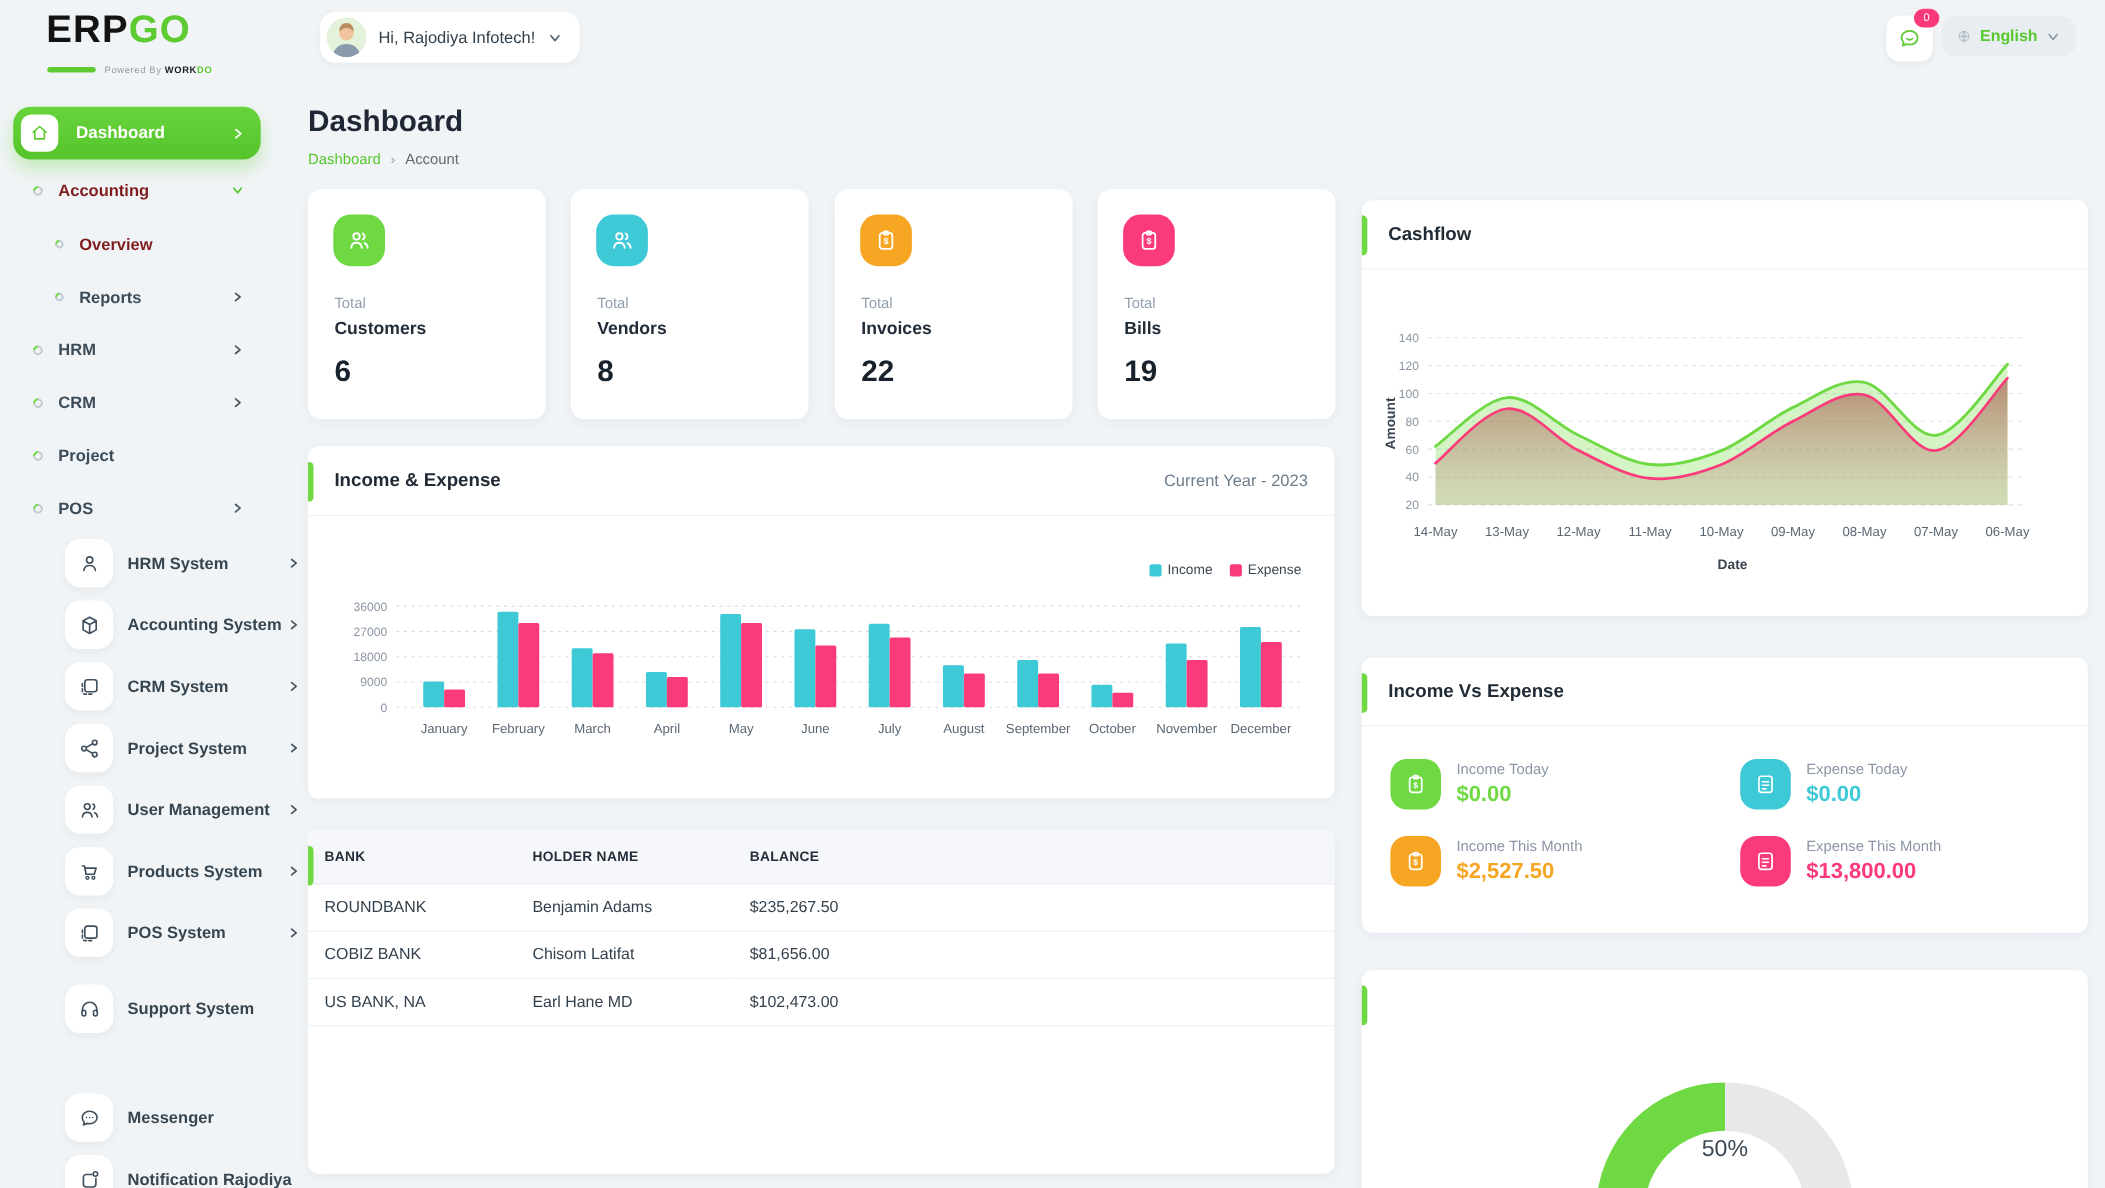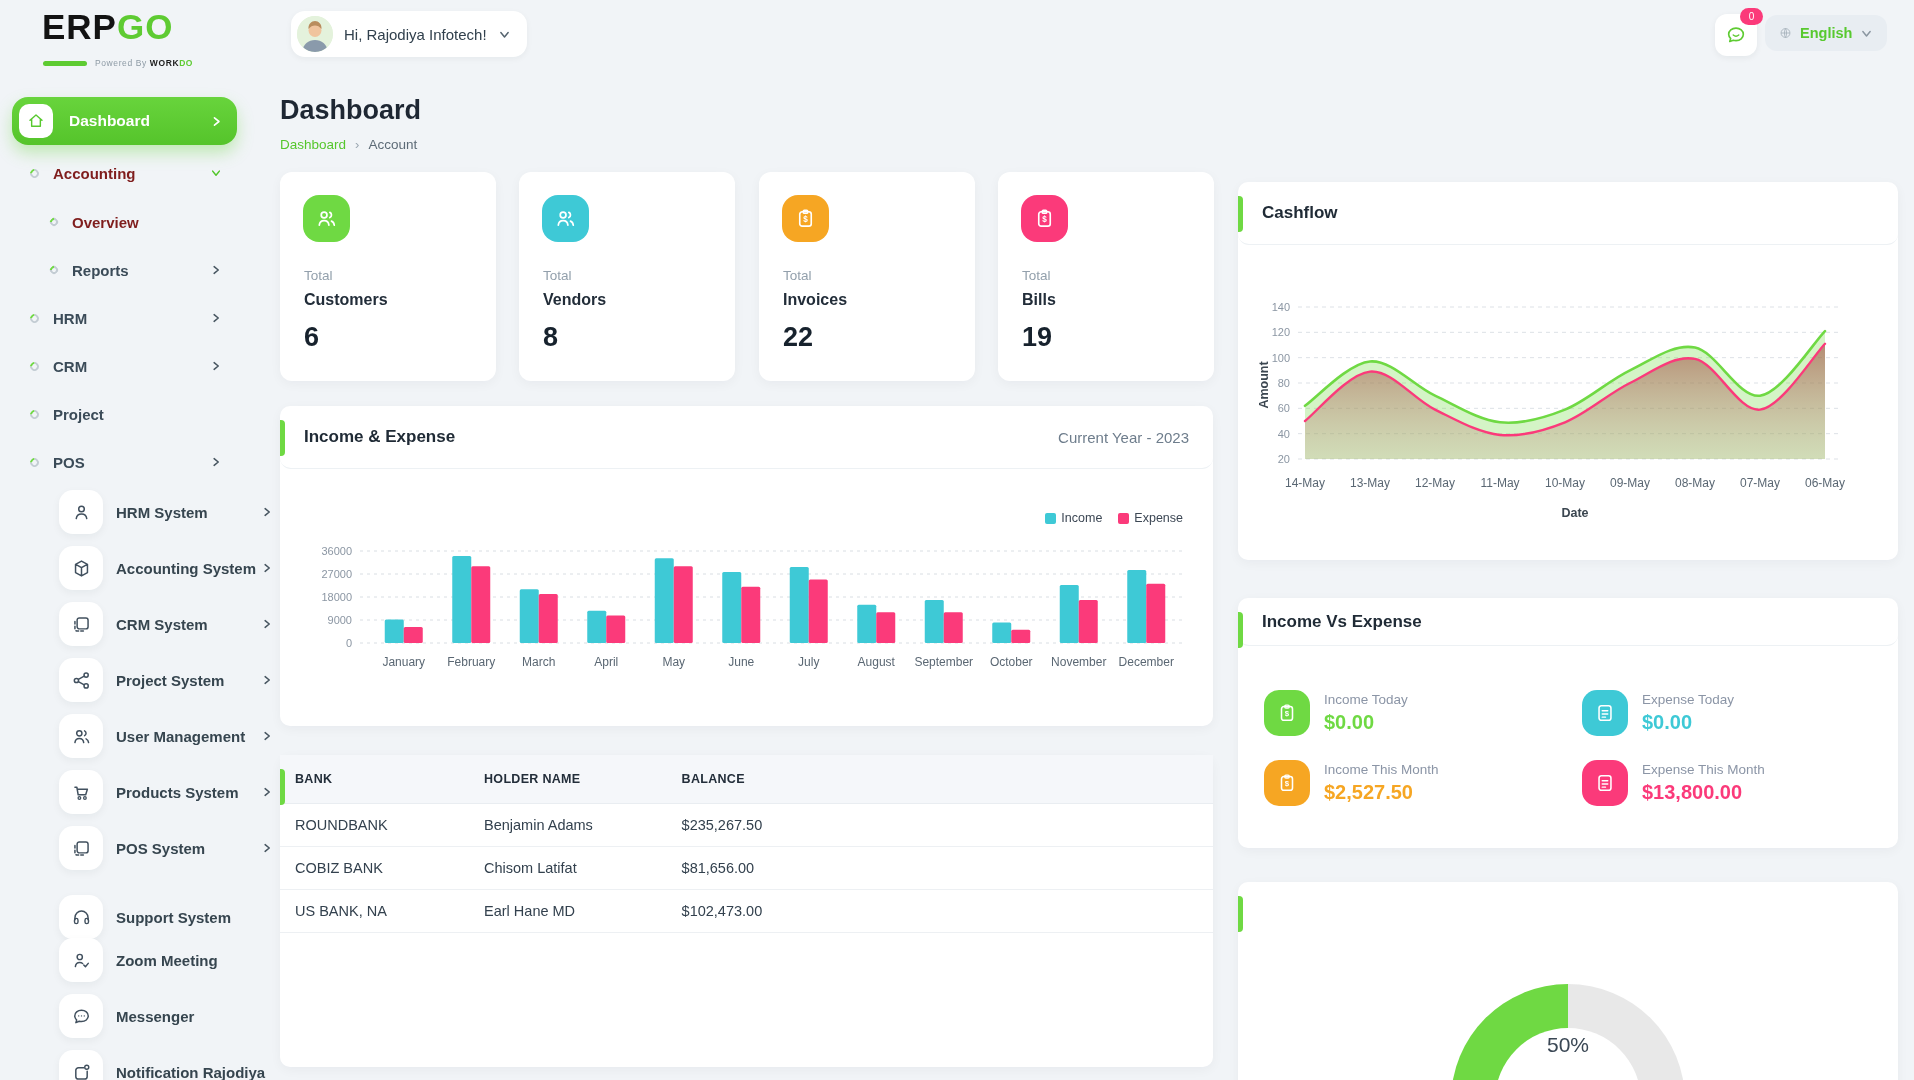--- a/index.html
+++ b/index.html
@@ -61,21 +61,21 @@
 
   
   .page-title{position:absolute;left:280px;top:95px;font-size:27px;font-weight:700;color:#1e2733;}
   .breadcrumb{position:absolute;left:280px;top:137px;font-size:13.5px;display:flex;gap:9px;align-items:center;}
   .crumb-link{color:#56c72d;cursor:pointer;}
   .crumb-sep{color:#9aa6b0;font-size:13px;}
   .crumb-cur{color:#5d6b77;}
 
   .panel{position:absolute;background:#fff;border-radius:10px;box-shadow:0 3px 12px rgba(23,28,36,.045);}
   .accent{position:absolute;left:0;top:14px;width:5px;height:36px;background:#6fd943;border-radius:0 4px 4px 0;}
-  .phead{height:63px;display:flex;align-items:center;padding:16px 24px;border-bottom:1px solid #edf1f4;box-sizing:border-box;border-radius:11px;}
+  .phead{height:63px;display:flex;align-items:center;padding:16px 24px;border-bottom:1px solid #edf1f4;box-sizing:border-box;}
   .ptitle{font-size:17px;font-weight:700;color:#202b36;flex:1;}
   .psub{font-size:15px;color:#6e7d8c;}
 
   
   .stat-card{position:absolute;top:172px;width:216px;height:209px;background:#fff;border-radius:12px;
     box-shadow:0 3px 12px rgba(23,28,36,.045);}
   .stat-chip{position:absolute;left:23px;top:23px;width:47px;height:47px;border-radius:16px;
     display:flex;align-items:center;justify-content:center;}
   .stat-chip svg{width:23px;height:23px;color:#fff;}
   .bg-green{background:#6fd943;} .bg-teal{background:#3ec9d6;} .bg-orange{background:#f6a623;} .bg-pink{background:#fb3a7a;}
@@ -350,30 +350,20 @@
     </div>
     <div class="sys-row" style="top:895px">
       <span class="sys-chip">
           <svg viewBox="0 0 24 24">
             <path d="M4.5 14.5v-2.3a7.5 7.5 0 0115 0v2.3" fill="none" stroke="currentColor" stroke-width="1.7" stroke-linecap="round"></path>
             <rect x="4" y="13" width="4" height="6" rx="2" fill="none" stroke="currentColor" stroke-width="1.6"></rect>
             <rect x="16" y="13" width="4" height="6" rx="2" fill="none" stroke="currentColor" stroke-width="1.6"></rect>
           </svg>
         </span>
       <span class="sys-label">Support System</span>
-    </div>
-    <div class="sys-row" style="top:938px">
-      <span class="sys-chip">
-          <svg viewBox="0 0 24 24">
-            <circle cx="10" cy="8" r="3" fill="none" stroke="currentColor" stroke-width="1.7"></circle>
-            <path d="M5 19c.3-2.9 2.3-4.7 5-4.7 1.3 0 2.4.4 3.3 1.1" fill="none" stroke="currentColor" stroke-width="1.7" stroke-linecap="round"></path>
-            <path d="M14.6 17.2l1.9 1.9 3.2-3.8" fill="none" stroke="currentColor" stroke-width="1.7" stroke-linecap="round" stroke-linejoin="round"></path>
-          </svg>
-        </span>
-      <span class="sys-label">Zoom Meeting</span>
     </div>
     <div class="sys-row" style="top:994px">
       <span class="sys-chip">
           <svg viewBox="0 0 24 24">
             <path d="M12 4.8c4.4 0 7.7 2.8 7.7 6.5S16.4 17.8 12 17.8c-.9 0-1.8-.12-2.6-.37L5.6 19l.9-2.9c-1.3-1.2-2.2-2.7-2.2-4.8 0-3.7 3.3-6.5 7.7-6.5z" fill="none" stroke="currentColor" stroke-width="1.7" stroke-linejoin="round"></path>
             <circle cx="8.8" cy="11.3" r=".8" fill="currentColor"></circle>
             <circle cx="12" cy="11.3" r=".8" fill="currentColor"></circle>
             <circle cx="15.2" cy="11.3" r=".8" fill="currentColor"></circle>
           </svg>
         </span>
@@ -581,21 +571,21 @@
         <text x="30" y="140" text-anchor="middle" class="axtitle" transform="rotate(-90 30 140)">Amount</text>
         <path d="M67,160.8C77.83333333333333,153.41111111111113,110.33333333333333,118.15555555555555,132,116.46666666666667C153.66666666666666,114.77777777777779,175.33333333333334,140.53333333333336,197,150.66666666666669C218.66666666666666,160.8,240.33333333333334,174.94444444444443,262,177.26666666666665C283.6666666666667,179.58888888888887,305.3333333333333,173.25555555555553,327,164.6C348.6666666666667,155.94444444444446,370.3333333333333,135.67777777777778,392,125.33333333333334C413.6666666666667,114.9888888888889,435.3333333333333,98.3111111111111,457,102.53333333333333C478.6666666666667,106.75555555555556,500.3333333333333,153.41111111111113,522,150.66666666666669C543.6666666666666,147.92222222222225,576.1666666666666,96.83333333333334,587,86.06666666666668 L587,214 L67,214 Z" fill="rgba(111,217,67,.3)" stroke="none"></path>
         <path d="M67,176C77.83333333333333,167.76666666666668,110.33333333333333,128.5,132,126.60000000000001C153.66666666666666,124.7,175.33333333333334,154.04444444444445,197,164.6C218.66666666666666,175.15555555555554,240.33333333333334,187.82222222222222,262,189.93333333333334C283.6666666666667,192.04444444444445,305.3333333333333,185.92222222222222,327,177.26666666666665C348.6666666666667,168.6111111111111,370.3333333333333,148.55555555555554,392,138C413.6666666666667,127.44444444444444,435.3333333333333,109.5,457,113.93333333333334C478.6666666666667,118.36666666666667,500.3333333333333,167.13333333333333,522,164.6C543.6666666666666,162.06666666666666,576.1666666666666,109.71111111111111,587,98.73333333333333 L587,214 L67,214 Z" fill="url(#redGrad)" stroke="none"></path>
         <path d="M67,160.8C77.83333333333333,153.41111111111113,110.33333333333333,118.15555555555555,132,116.46666666666667C153.66666666666666,114.77777777777779,175.33333333333334,140.53333333333336,197,150.66666666666669C218.66666666666666,160.8,240.33333333333334,174.94444444444443,262,177.26666666666665C283.6666666666667,179.58888888888887,305.3333333333333,173.25555555555553,327,164.6C348.6666666666667,155.94444444444446,370.3333333333333,135.67777777777778,392,125.33333333333334C413.6666666666667,114.9888888888889,435.3333333333333,98.3111111111111,457,102.53333333333333C478.6666666666667,106.75555555555556,500.3333333333333,153.41111111111113,522,150.66666666666669C543.6666666666666,147.92222222222225,576.1666666666666,96.83333333333334,587,86.06666666666668" fill="none" stroke="#6fd943" stroke-width="2.6" stroke-linecap="round"></path>
         <path d="M67,176C77.83333333333333,167.76666666666668,110.33333333333333,128.5,132,126.60000000000001C153.66666666666666,124.7,175.33333333333334,154.04444444444445,197,164.6C218.66666666666666,175.15555555555554,240.33333333333334,187.82222222222222,262,189.93333333333334C283.6666666666667,192.04444444444445,305.3333333333333,185.92222222222222,327,177.26666666666665C348.6666666666667,168.6111111111111,370.3333333333333,148.55555555555554,392,138C413.6666666666667,127.44444444444444,435.3333333333333,109.5,457,113.93333333333334C478.6666666666667,118.36666666666667,500.3333333333333,167.13333333333333,522,164.6C543.6666666666666,162.06666666666666,576.1666666666666,109.71111111111111,587,98.73333333333333" fill="none" stroke="#fb3a7a" stroke-width="2.4" stroke-linecap="round"></path>
       </svg>
   </div>
 
   <div class="panel ive-panel">
     <span class="accent"></span>
-    <div class="phead" style="height:48px">
+    <div class="phead" style="height:62px">
       <span class="ptitle">Income Vs Expense</span>
     </div>
     <div class="ive-item" style="left:26px;top:92px">
       <span class="ive-chip bg-green">
           <svg viewBox="0 0 24 24">
             <rect x="6" y="5" width="12" height="15" rx="2.5" fill="none" stroke="currentColor" stroke-width="1.7"></rect>
             <rect x="9.6" y="3.4" width="4.8" height="3.2" rx="1.2" fill="none" stroke="currentColor" stroke-width="1.5"></rect>
             <text x="12" y="15.8" text-anchor="middle" font-size="8.5" fill="currentColor" stroke="none" font-weight="bold">$</text>
           </svg>
         </span>

